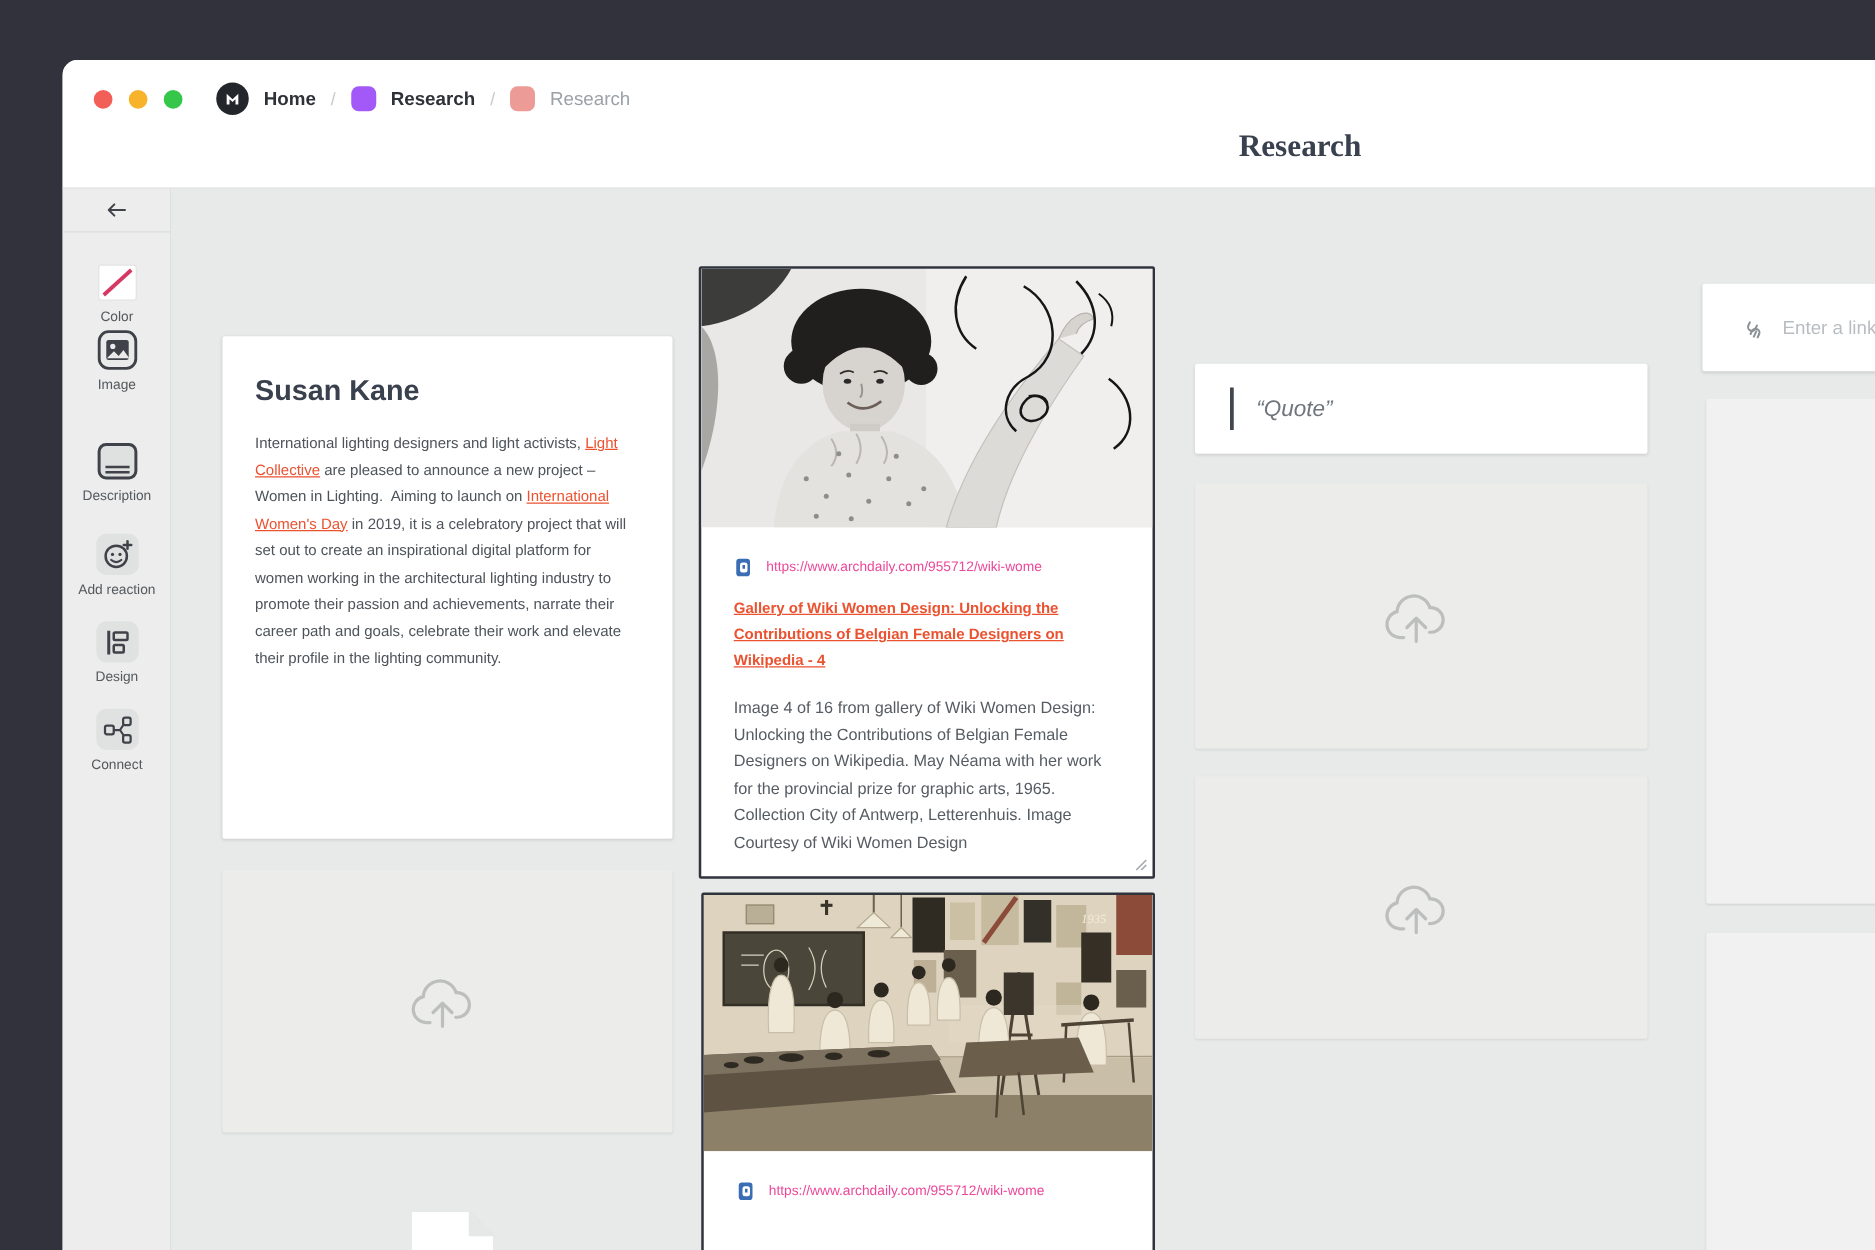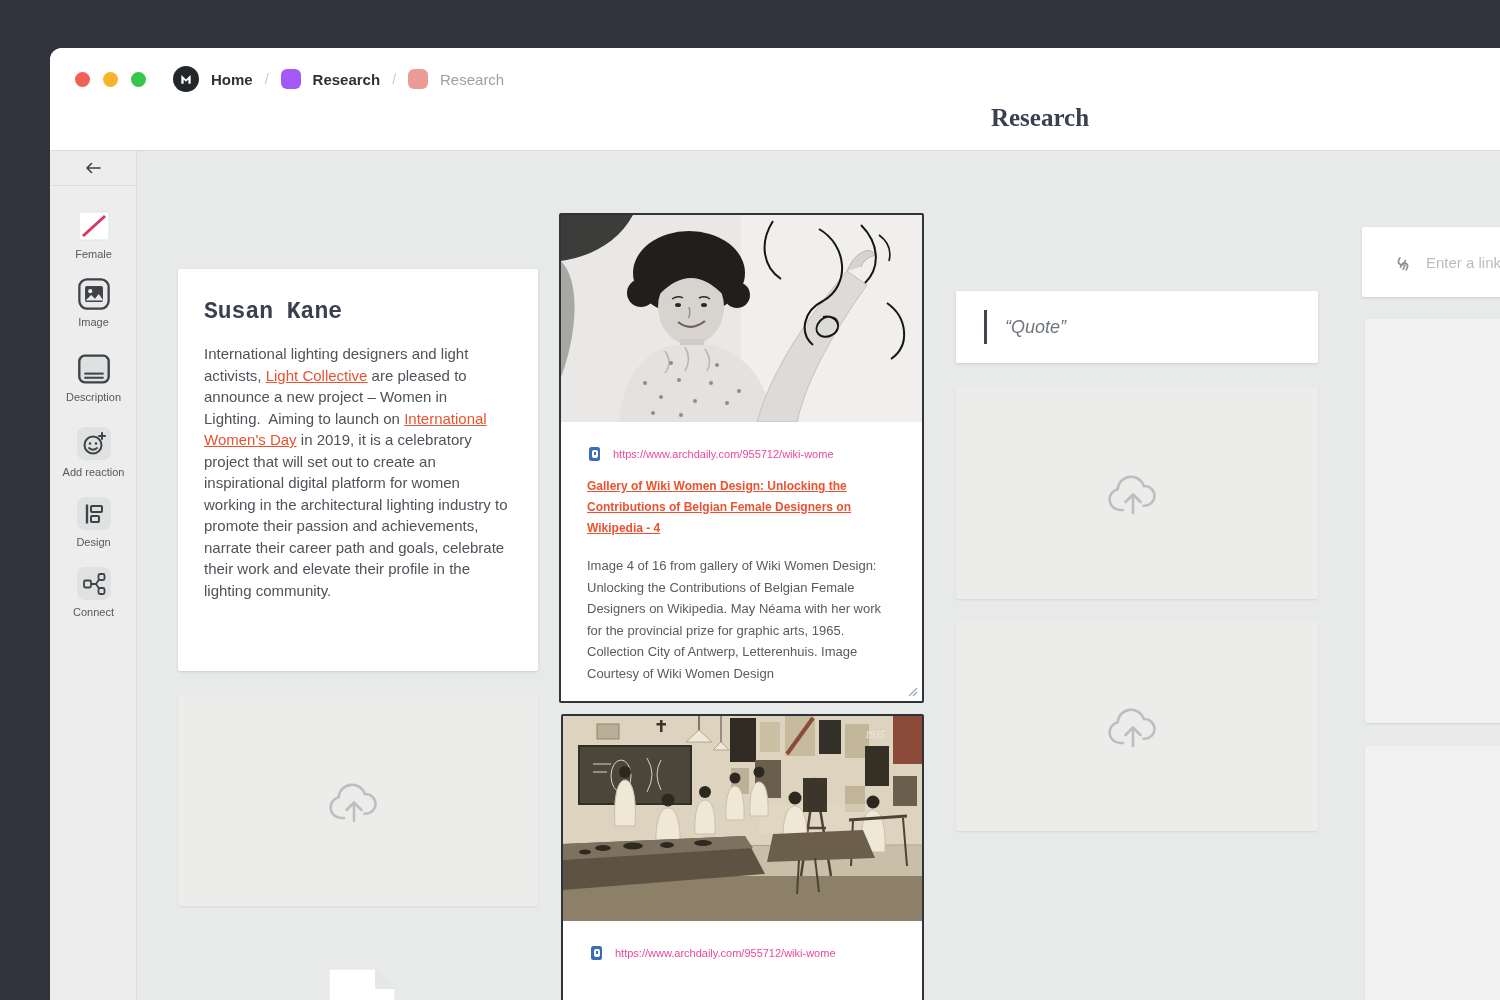--- a/index.html
+++ b/index.html
@@ -35,22 +35,22 @@
   
   .canvas { position:absolute; left:87px; top:103px; right:0; bottom:0; background:#e8eae9; overflow:hidden; }
   .card { position:absolute; background:#fff; border-radius:2px; box-shadow:0 1px 3px rgba(0,0,0,.13); }
   .ghost { background:#f0f1f0; box-shadow:0 1px 2px rgba(0,0,0,.10); }
   .upload { background:#ececeb; box-shadow:0 1px 2px rgba(0,0,0,.08);
             display:flex; align-items:center; justify-content:center; }
   .selected { border:2px solid #2f333c; box-shadow:none; }
 
   
   .note-card { left:41px; top:118px; width:360px; height:402px; padding:30px 26px 0 26px; overflow:hidden; }
-  .note-title { font-family:Liberation Mono, monospace; font-weight:bold; font-size:23px; color:#3a414e; }
-  .note-body { margin-top:18px; font-size:15px; line-height:21.5px; color:#4d5359; }
+  .note-title { font-family:Liberation Sans, sans-serif; font-weight:bold; font-size:23px; color:#3a414e; }
+  .note-body { margin-top:18px; font-size:12px; line-height:21.5px; color:#4d5359; }
   a.orange, .orange-link { color:#ea5230; text-decoration:underline; cursor:pointer; }
   .note-url { display:block; margin-top:20px; font-size:15px; line-height:21.5px;
               color:#ea5230; text-decoration:underline; overflow-wrap:anywhere; cursor:pointer; }
 
   
   .link-card-1 { left:422px; top:62px; width:365px; height:490px; overflow:hidden; }
   .link-card-2 { left:424px; top:563px; width:363px; height:450px; overflow:hidden; }
   .link-card svg.photo { display:block; width:100%; }
   .link-pad { padding:24px 26px 0 26px; }
   .url-row { display:flex; align-items:center; gap:10px; }
@@ -117,24 +117,24 @@
       </svg>
     </div>
 
     <div class="tool" style="top:58px">
       <span class="ticon">
         <svg width="32" height="30" viewBox="0 0 32 30">
           <rect x="1" y="1" width="30" height="28" rx="2" fill="#ffffff" stroke="#e2e4e3"></rect>
           <line x1="5" y1="25" x2="27" y2="5" stroke="#d63864" stroke-width="3"></line>
         </svg>
       </span>
-      <span class="tlabel">Female</span>
-    </div>
-
-    <div class="tool" style="top:126px">
+      <span class="tlabel">Color</span>
+    </div>
+
+    <div class="tool" style="top:112px">
       <span class="ticon">
         <svg width="36" height="36" viewBox="0 0 36 36">
           <rect x="2.5" y="2.5" width="31" height="31" rx="8" fill="#e9eae9" stroke="#3f4249" stroke-width="2.4"></rect>
           <rect x="8.5" y="9.5" width="19" height="17" rx="2" fill="#3f4249"></rect>
           <circle cx="14" cy="15" r="2.2" fill="#e9eae9"></circle>
           <path d="M9 25 l6-6 4 4 4-5 5 7 Z" fill="#e9eae9"></path>
         </svg>
       </span>
       <span class="tlabel">Image</span>
     </div>

